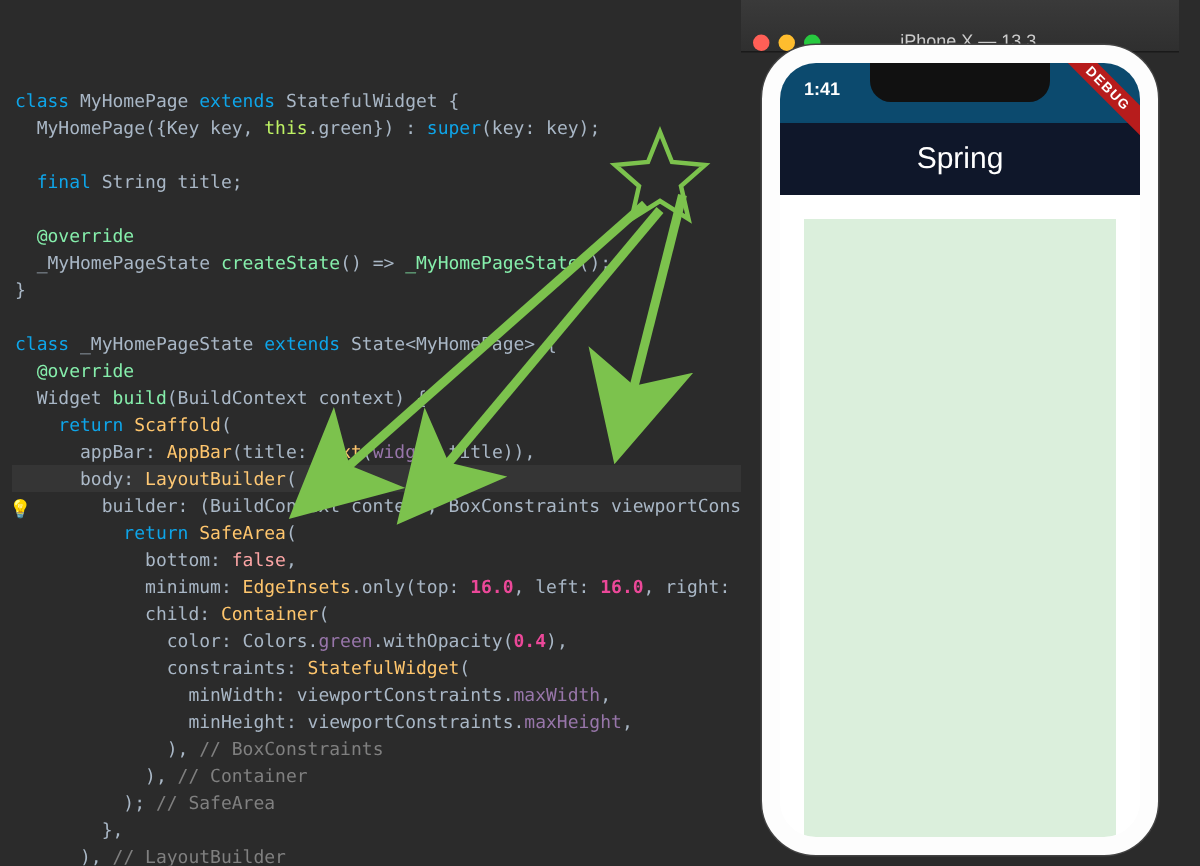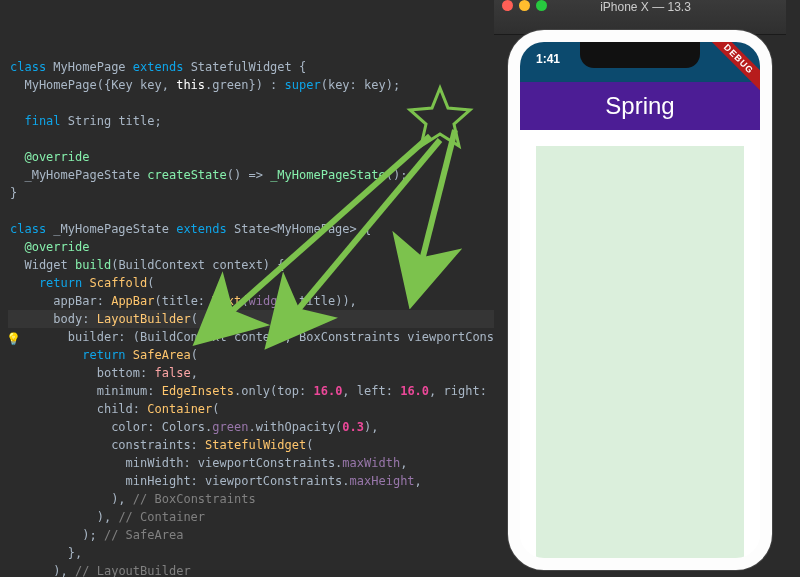--- a/index.html
+++ b/index.html
@@ -22,21 +22,21 @@
     padding: 4px 2px;
     line-height: 18px;
     white-space: pre;
   }
   .kw   { color: #0ea5e9; }     
   .typ2 { color: #ffc66d; }
   .fn   { color: #86efac; }
   .num  { color: #ec4899; font-weight: bold; }
   .cmt  { color: #808080; }
   .prop { color: #9876aa; }     
-  .this { color: #ffffff; }
+  .this { color: #bef264; }
   .bool { color: #fca5a5; }
   .hl-line {
     position: absolute;
     left: 0;
     right: 0;
     height: 18px;
     background: rgba(255,255,255,0.05);
     pointer-events: none;
   }
   .bulb {
@@ -54,21 +54,21 @@
     top: 0;
     width: 292px;
     height: 577px;
     background: #2b2b2b;
   }
   .sim-titlebar {
     height: 35px;
     background: linear-gradient(#3a3a3a, #2f2f2f);
     border-bottom: 1px solid #1a1a1a;
     display: flex;
-    align-items: flex-start;
+    align-items: flex-end;
     padding: 0 8px;
     gap: 6px;
     font-family: -apple-system, "Helvetica Neue", sans-serif;
     font-size: 12px;
     color: #ccc;
   }
   .dot { width: 11px; height: 11px; border-radius: 50%; }
   .dot.r { background: #ff5f56; }
   .dot.y { background: #ffbd2e; }
   .dot.g { background: #27c93f; }
@@ -108,24 +108,24 @@
     display: flex;
     align-items: flex-start;
     justify-content: space-between;
     padding: 10px 16px 0;
     font-weight: 600;
   }
   .appbar {
     position: absolute;
     top: 40px; left: 0; right: 0;
     height: 48px;
-    background: #4c1d95;
+    background: #0f172a;
     color: #fff;
     font-family: -apple-system, sans-serif;
-    font-size: 24px;
+    font-size: 20px;
     font-weight: 500;
     display: flex;
     align-items: center;
     justify-content: center;
     box-shadow: 0 2px 3px rgba(0,0,0,0.2);
   }
   .app-body {
     position: absolute;
     top: 88px;
     left: 0; right: 0; bottom: 0;
@@ -180,21 +180,21 @@
 <span class="fn">  @override</span>
 <span>  Widget </span><span class="fn">build</span><span>(BuildContext context) {</span>
 <span class="kw">    return</span><span class="typ2"> Scaffold</span><span>(</span>
 <span>      appBar: </span><span class="typ2">AppBar</span><span>(title: </span><span class="typ2">Text</span><span>(</span><span class="prop">widget</span><span>.title)),</span>
 <span>      body: </span><span class="typ2">LayoutBuilder</span><span>(</span>
 <span>        builder: (BuildContext context, BoxConstraints viewportConstraints) {</span>
 <span class="kw">          return</span><span class="typ2"> SafeArea</span><span>(</span>
 <span>            bottom: </span><span class="bool">false</span><span>,</span>
 <span>            minimum: </span><span class="typ2">EdgeInsets</span><span>.only(top: </span><span class="num">16.0</span><span>, left: </span><span class="num">16.0</span><span>, right: </span><span class="num">16.0</span><span>),</span>
 <span>            child: </span><span class="typ2">Container</span><span>(</span>
-<span>              color: Colors.</span><span class="prop">green</span><span>.withOpacity(</span><span class="num">0.3</span><span>),</span>
+<span>              color: Colors.</span><span class="prop">green</span><span>.withOpacity(</span><span class="num">0.4</span><span>),</span>
 <span>              constraints: </span><span class="typ2">StatefulWidget</span><span>(</span>
 <span>                minWidth: viewportConstraints.</span><span class="prop">maxWidth</span><span>,</span>
 <span>                minHeight: viewportConstraints.</span><span class="prop">maxHeight</span><span>,</span>
 <span>              ), </span><span class="cmt">// BoxConstraints</span>
 <span>            ), </span><span class="cmt">// Container</span>
 <span>          ); </span><span class="cmt">// SafeArea</span>
 <span>        },</span>
 <span>      ), </span><span class="cmt">// LayoutBuilder</span>
 
 

